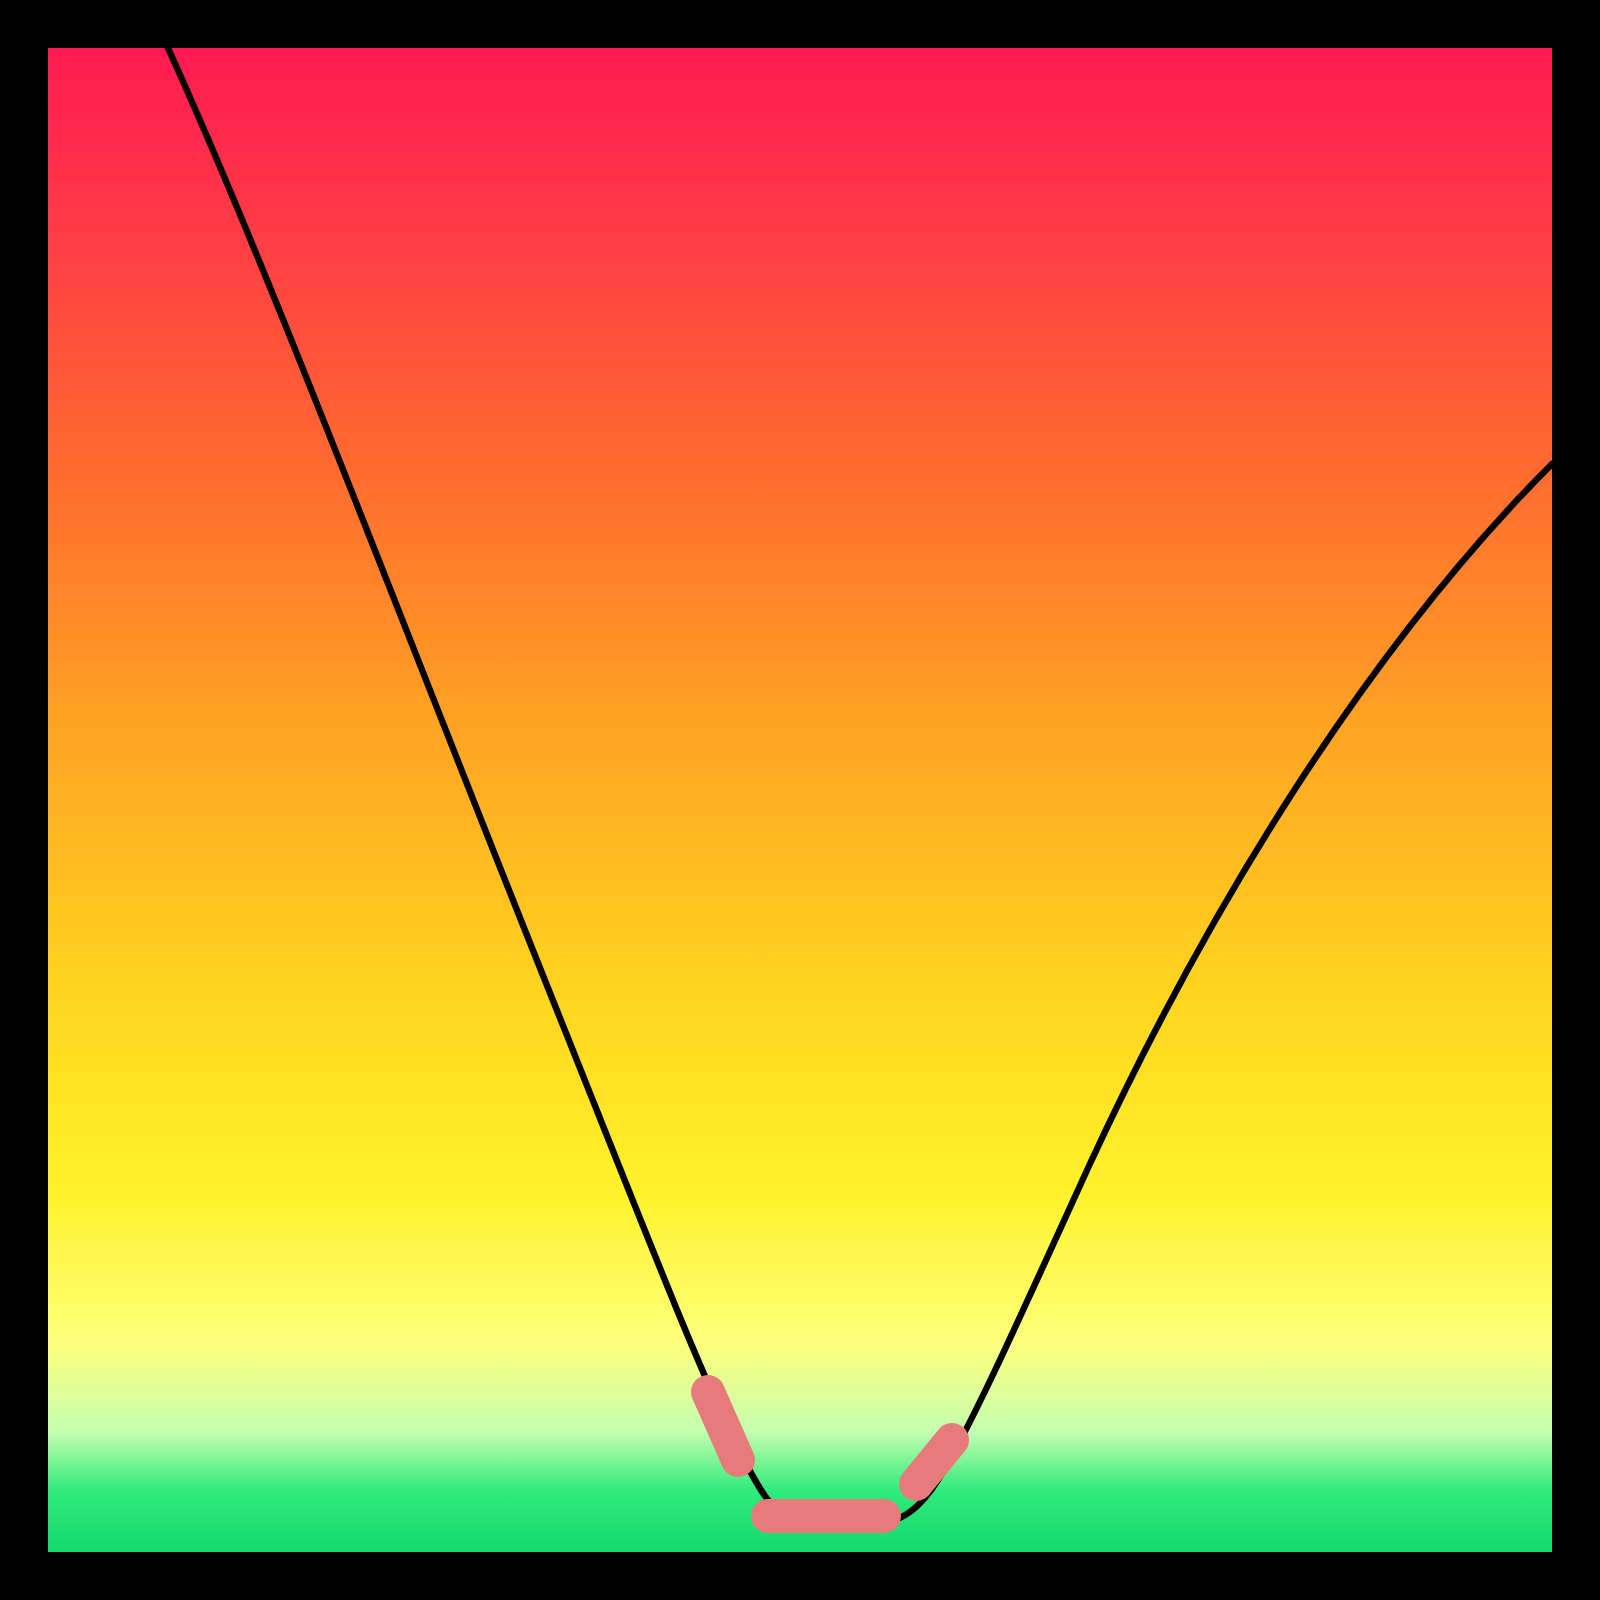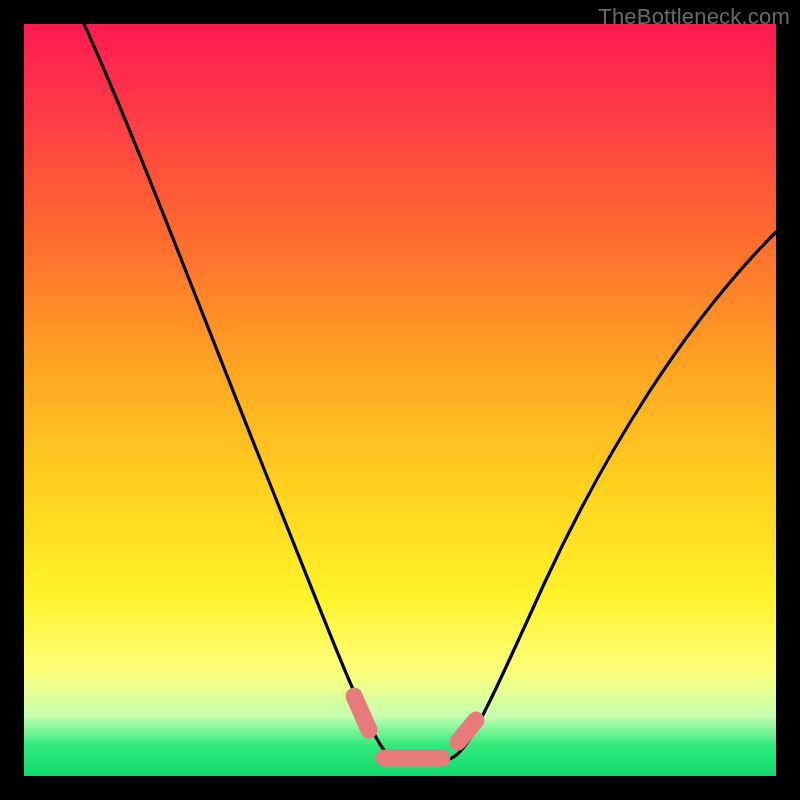--- a/index.html
+++ b/index.html
@@ -78,14 +78,13 @@
 
       <g stroke="#e77b7b" stroke-width="17" stroke-linecap="round" fill="none">
         <line x1="330" y1="672" x2="345" y2="706"></line>
         <line x1="360" y1="734" x2="418" y2="734"></line>
         <line x1="434" y1="718" x2="452" y2="696"></line>
       </g>
     </svg>
 
   </div>
 
-  <div class="watermark">TheBottleneck.com</div>
 </div>
 
 </body></html>

